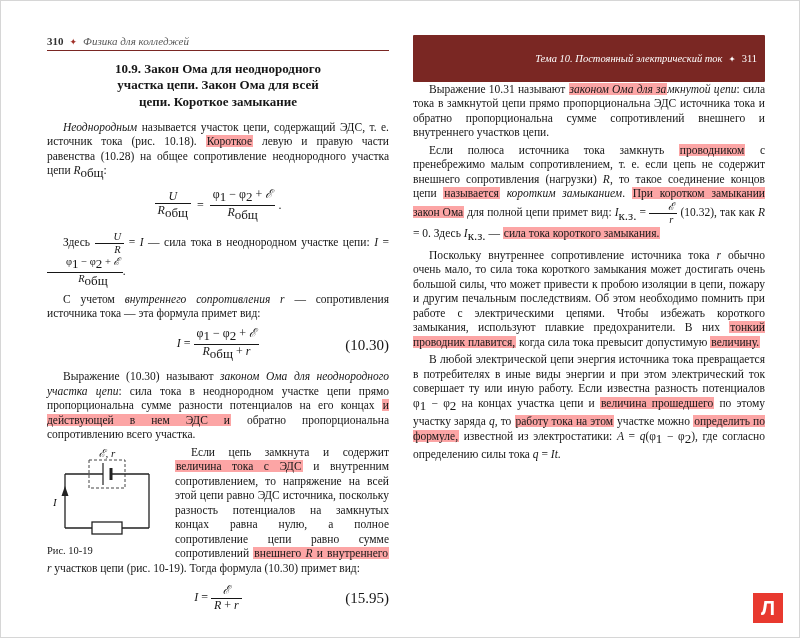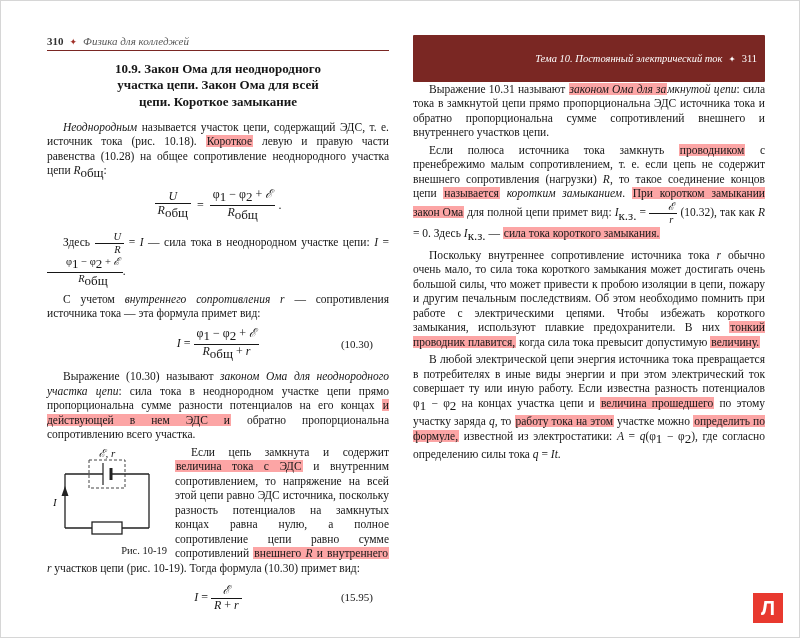--- a/index.html
+++ b/index.html
@@ -32,29 +32,29 @@
   .hdr-bar .ttl { font-style:italic; }
   .hdr-bar .diam { font-size:8.5px; }
   .hdr-bar .pgnum { font-weight:normal; }
   
   .sec-head {
     font-weight:bold; font-size:13px; line-height:1.25; text-align:center;
     margin:4px auto 10px auto; width:96%;
   }
   
   .formula-row { position:relative; text-align:center; margin:6px 0 7px 0; font-size:12px; }
-  .formula-row .eqno { position:absolute; right:16px; top:50%; transform:translateY(-50%); font-size:11px; }
+  .formula-row .eqno { position:absolute; right:0; top:50%; transform:translateY(-50%); font-size:15px; }
   .frac { display:inline-block; vertical-align:middle; text-align:center; line-height:1.15; }
   .frac .n { display:block; border-bottom:1px solid #161616; padding:0 3px; }
   .frac .d { display:block; padding:0 3px; }
   .frac.sm { font-size:10.5px; }
   
   .fig { float:left; width:120px; margin:3px 8px 2px 0; text-align:center; }
   .fig svg { display:block; margin:0 auto; }
-  .fig-cap { font-size:10.5px; margin-top:2px; text-align:right; }
+  .fig-cap { font-size:10.5px; margin-top:2px; text-align:left; }
   .clear { clear:both; }
   
   .logo {
     position:absolute; right:16px; bottom:14px; width:30px; height:30px;
     background:#e8392f; color:#ffffff; font-family:"Liberation Sans","DejaVu Sans",sans-serif;
     font-weight:bold; font-size:20px; display:flex; align-items:center; justify-content:center;
   }
 </style>
 </head>
 <body>

